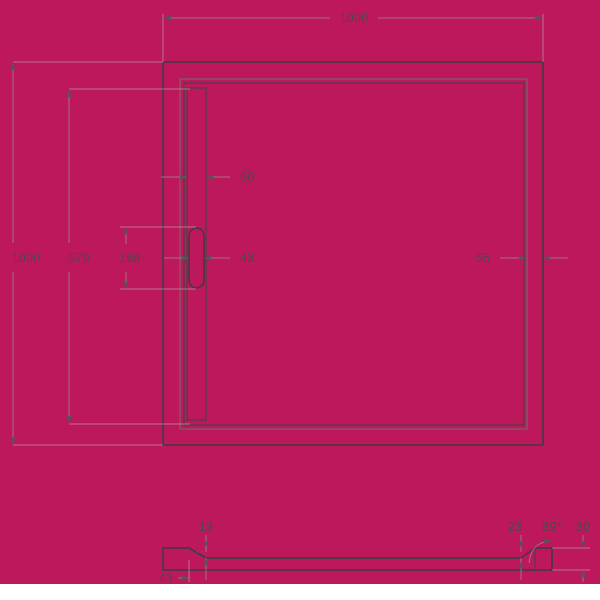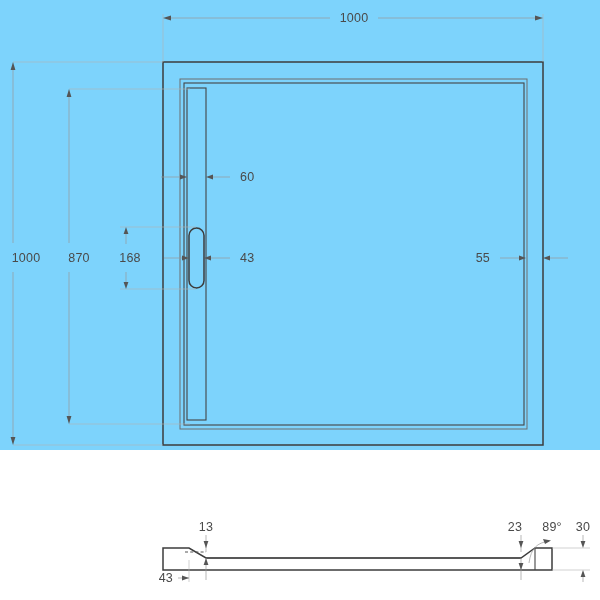--- a/index.html
+++ b/index.html
@@ -10,22 +10,22 @@
   }
   body {
     width: 600px;
     height: 600px;
     overflow: hidden;
     font-family: "Liberation Sans", sans-serif;
   }
   #drawing-root {
     position: relative;
     width: 600px;
-    height: 450px;
-    background: #7dd3fc;
+    height: 584px;
+    background: #be185d;
   }
   svg#tech-drawing {
     display: block;
     width: 600px;
     height: 600px;
   }
   .dim-text {
     font-family: "Liberation Sans", sans-serif;
     font-size: 12.5px;
     fill: #4a4a4a;

